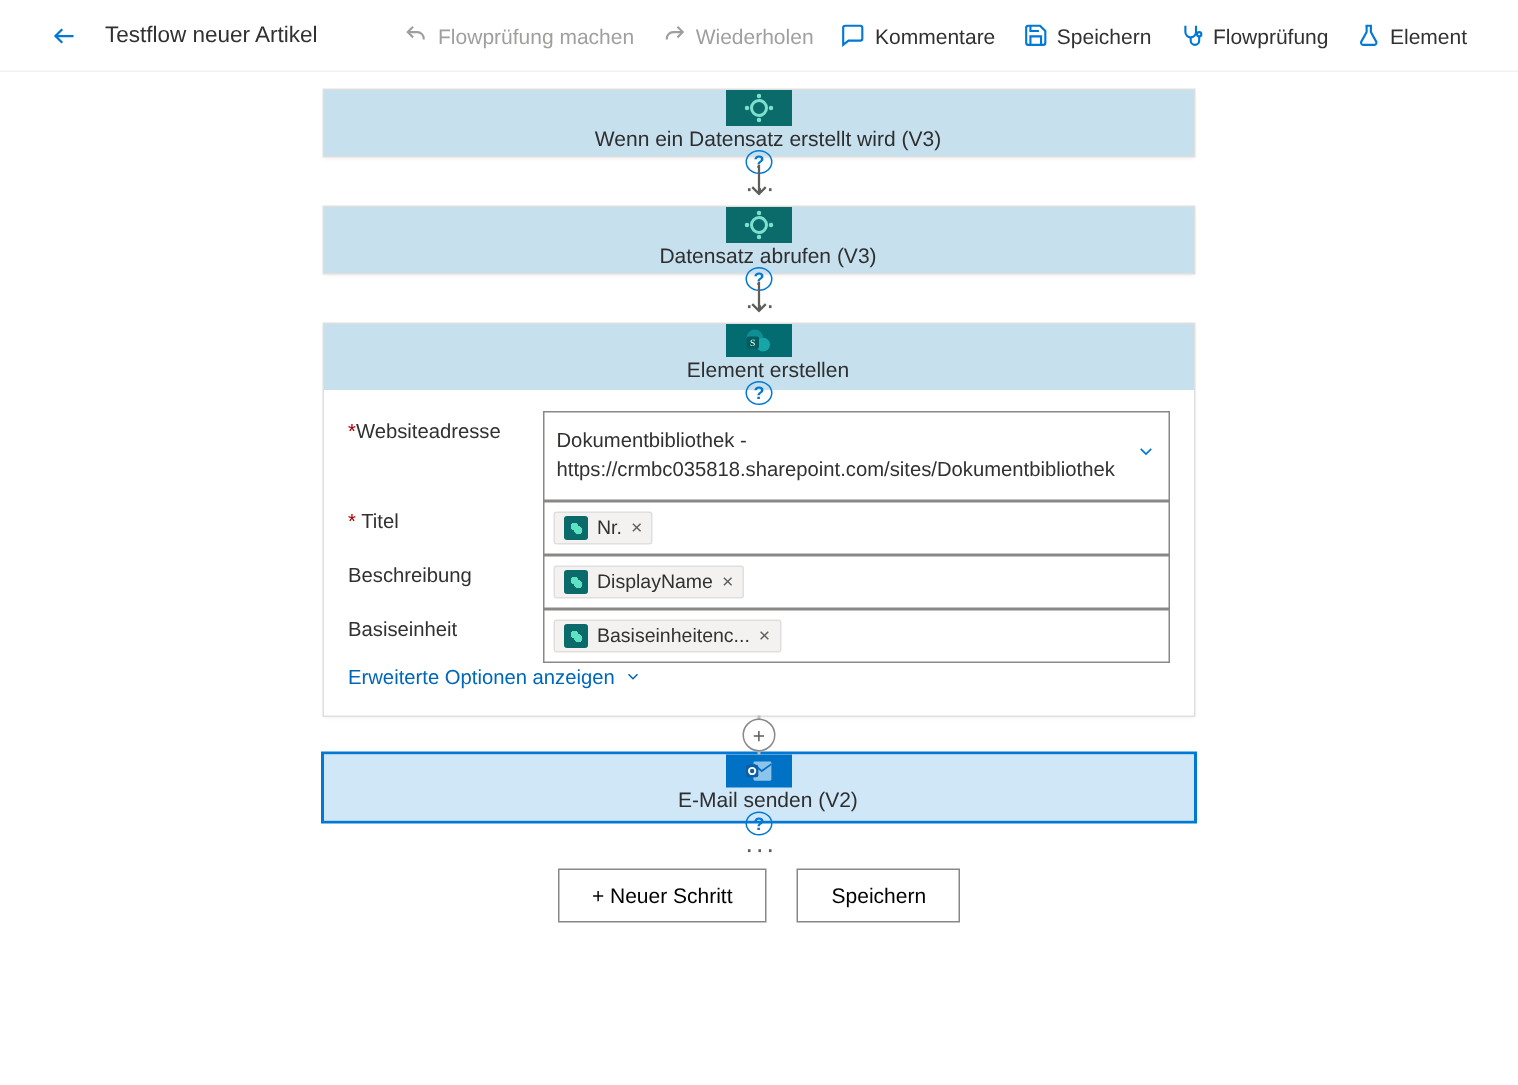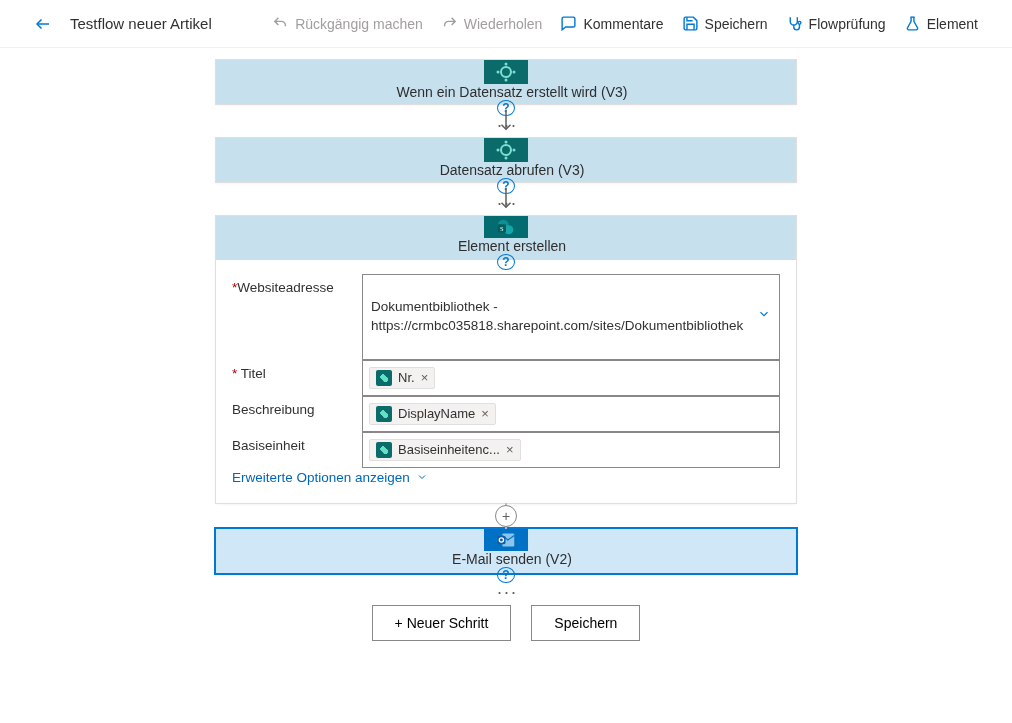--- a/index.html
+++ b/index.html
@@ -40,21 +40,21 @@
   .plus-joint .stem { position: absolute; top: 0; width: 2px; height: 26px; background: #bdbdbd; }
   .plus-joint .plus { position: absolute; top: 2px; width: 22px; height: 22px; border: 1px solid #8a8886; border-radius: 50%; background: #fff; display: flex; align-items: center; justify-content: center; color: #605e5c; font-size: 14px; cursor: pointer; }
 
   
   .cbody { padding: 14px 16px 18px 16px; }
   .frow { display: flex; align-items: flex-start; margin-bottom: 0; }
   .frow .lbl { width: 130px; padding-top: 6px; font-size: 13.5px; color: #323130; }
   .frow .lbl .req { color: #a80000; }
   .frow .ctrl { flex: 1; }
 
-  .combo { display: flex; align-items: center; border: 1px solid #8a8886; background: #fff; min-height: 34px; padding: 23px 8px; line-height: 1.4; }
+  .combo { display: flex; align-items: center; border: 1px solid #8a8886; background: #fff; min-height: 34px; padding: 10px 8px; line-height: 1.4; }
   .combo .combo-text { flex: 1; font-size: 13.5px; }
   .combo .chev { color: #0078d4; margin-left: 8px; }
   .combo .chev svg { width: 14px; height: 14px; }
 
   .tokenbox { display: flex; flex-wrap: wrap; align-items: flex-start; border: 1px solid #8a8886; background: #fff; min-height: 34px; padding: 4px; }
   .token { display: inline-flex; align-items: center; background: #f3f2f1; border: 1px solid #e1dfdd; border-radius: 2px; padding: 2px 6px; margin: 2px; font-size: 13px; }
   .token .tico { width: 16px; height: 16px; border-radius: 2px; background: #0b6a6a; margin-right: 6px; position: relative; }
   .token .tico::before { content: ""; position: absolute; inset: 3px; border-radius: 50%; background: radial-gradient(circle at 40% 40%, #5fe2c3 30%, transparent 31%), radial-gradient(circle at 65% 65%, #5fe2c3 30%, transparent 31%);} 
   .token .tx { cursor: pointer; margin-left: 6px; color: #605e5c; font-size: 13px; }
 
@@ -76,21 +76,21 @@
       </svg>
   </span>
   <span class="title">Testflow neuer Artikel</span>
   <span class="spacer"></span>
 
   <span class="hitem disabled">
     <svg viewBox="0 0 24 24" fill="none" stroke="currentColor" stroke-width="2">
         <path d="M9 14l-5-5 5-5"></path>
         <path d="M4 9h9a6 6 0 0 1 6 6v1"></path>
       </svg>
-    <span>Rückgängig machen</span>
+    <span>Flowprüfung machen</span>
   </span>
   <span class="hitem disabled">
     <svg viewBox="0 0 24 24" fill="none" stroke="currentColor" stroke-width="2">
         <path d="M15 14l5-5-5-5"></path>
         <path d="M20 9h-9a6 6 0 0 0-6 6v1"></path>
       </svg>
     <span>Wiederholen</span>
   </span>
   <span class="hitem">
     <svg viewBox="0 0 24 24" fill="none" stroke="currentColor" stroke-width="2">

